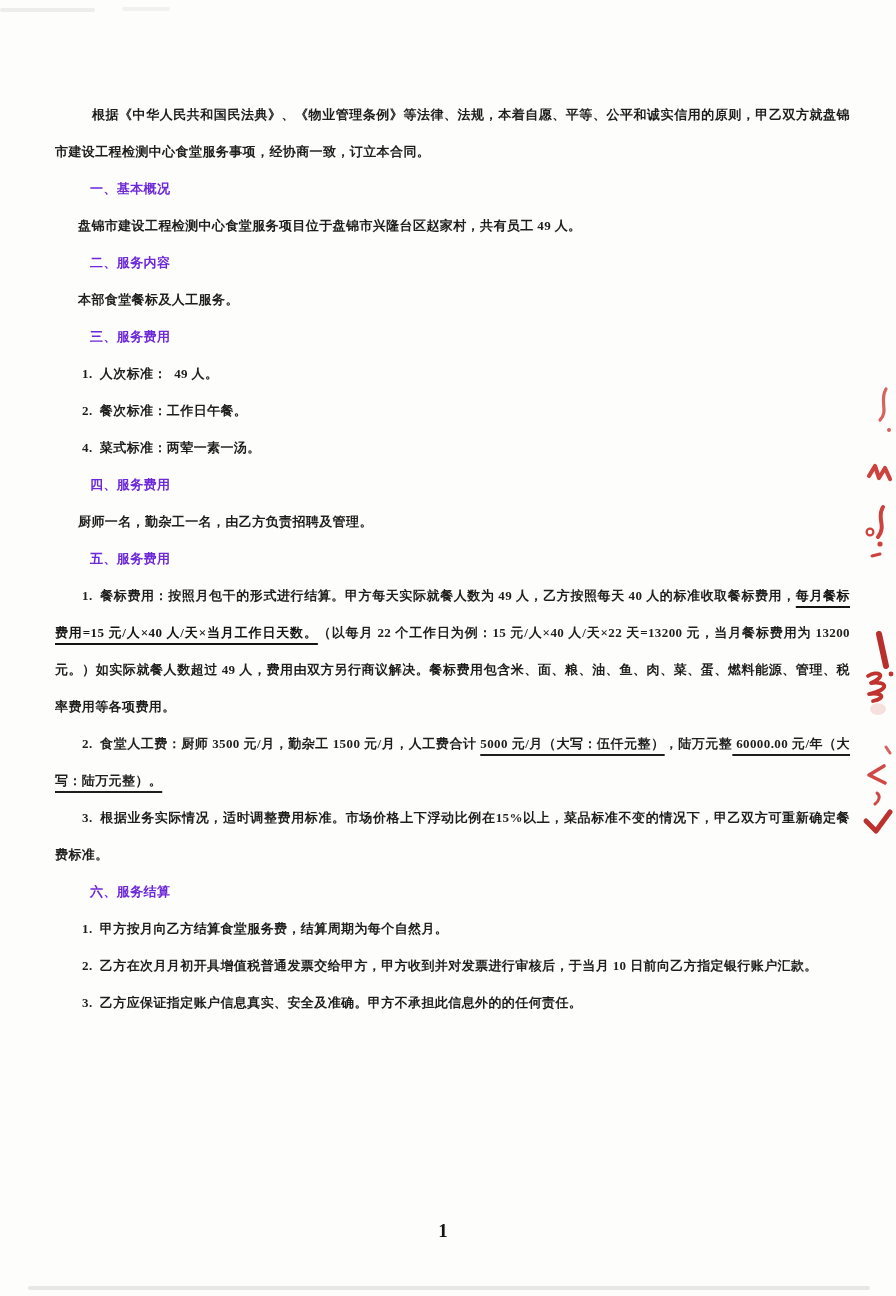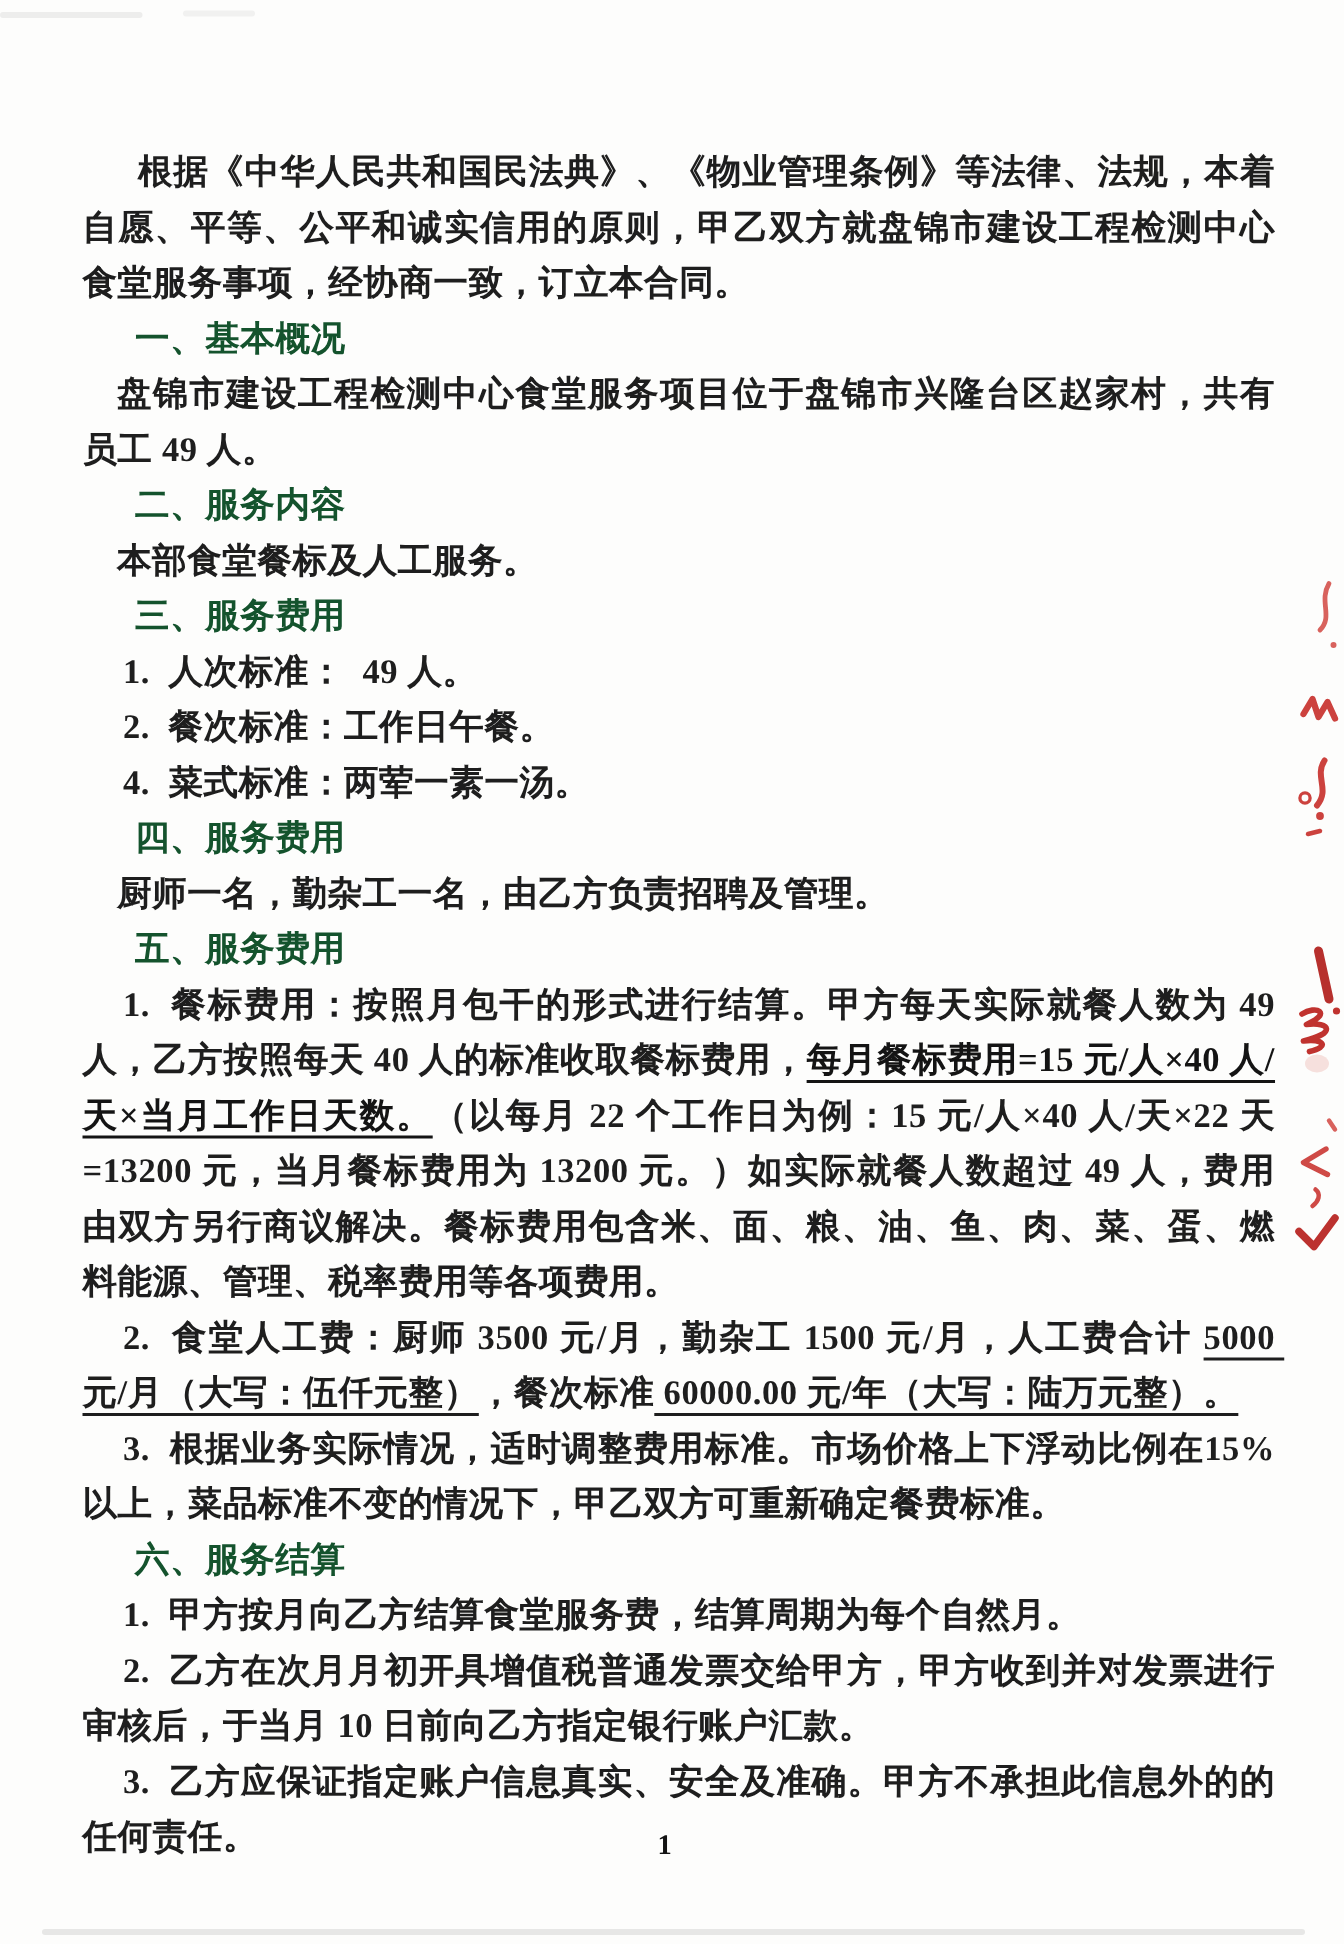--- a/index.html
+++ b/index.html
@@ -10,29 +10,29 @@
     overflow: hidden;
     font-family: "Liberation Serif", serif;
   }
   .doc {
     position: absolute;
     left: 55px; top: 96px;
     width: 795px;
   }
   .para {
     margin: 0;
-    font-size: 23px;
+    font-size: 13px;
     line-height: 37px;
     letter-spacing: 0.4px;
     color: #1e1e1e;
     font-weight: 600;
     white-space: pre-wrap;
     text-align: justify;
   }
-  .para.heading { font-weight: 900; text-indent: 35px; color: #14532d; }
+  .para.heading { font-weight: 900; text-indent: 35px; color: #6d28d9; }
   .para.indent2 { text-indent: 37px; }
   .para.body    { text-indent: 23px; }
   .para.item    { text-indent: 27px; }
   .u {
     text-decoration: underline;
     text-decoration-thickness: 2px;
     text-underline-offset: 6px;
   }
   .b { font-weight: 900; color: #141414; }
   .page-footer {
@@ -85,21 +85,21 @@
     <p class="para heading"><span>二、服务内容</span></p>
     <p class="para body"><span>本部食堂餐标及人工服务。</span></p>
     <p class="para heading"><span>三、服务费用</span></p>
     <p class="para item"><span>1.  人次标准：  49 人。</span></p>
     <p class="para item"><span>2.  餐次标准：工作日午餐。</span></p>
     <p class="para item"><span>4.  菜式标准：两荤一素一汤。</span></p>
     <p class="para heading"><span>四、服务费用</span></p>
     <p class="para body"><span>厨师一名，勤杂工一名，由乙方负责招聘及管理。</span></p>
     <p class="para heading"><span>五、服务费用</span></p>
     <p class="para item"><span>1.  餐标费用：按照月包干的形式进行结算。甲方每天实际就餐人数为 49 人，乙方按照每天 40 人的标准收取餐标费用，</span><span class="u b">每月餐标费用=15 元/人×40 人/天×当月工作日天数。</span><span>（以每月 22 个工作日为例：15 元/人×40 人/天×22 天=13200 元，当月餐标费用为 13200 元。）如实际就餐人数超过 49 人，费用由双方另行商议解决。餐标费用包含米、面、粮、油、鱼、肉、菜、蛋、燃料能源、管理、税率费用等各项费用。</span></p>
-    <p class="para item"><span>2.  食堂人工费：厨师 3500 元/月，勤杂工 1500 元/月，人工费合计 </span><span class="u">5000 元/月（大写：伍仟元整）</span><span>，餐次标准</span><span class="u"> 60000.00 元/年（大写：陆万元整）。</span></p>
+    <p class="para item"><span>2.  食堂人工费：厨师 3500 元/月，勤杂工 1500 元/月，人工费合计 </span><span class="u">5000 元/月（大写：伍仟元整）</span><span>，陆万元整</span><span class="u"> 60000.00 元/年（大写：陆万元整）。</span></p>
     <p class="para item"><span>3.  根据业务实际情况，适时调整费用标准。市场价格上下浮动比例在15%以上，菜品标准不变的情况下，甲乙双方可重新确定餐费标准。</span></p>
     <p class="para heading"><span>六、服务结算</span></p>
     <p class="para item"><span>1.  甲方按月向乙方结算食堂服务费，结算周期为每个自然月。</span></p>
     <p class="para item"><span>2.  乙方在次月月初开具增值税普通发票交给甲方，甲方收到并对发票进行审核后，于当月 10 日前向乙方指定银行账户汇款。</span></p>
     <p class="para item"><span>3.  乙方应保证指定账户信息真实、安全及准确。甲方不承担此信息外的的任何责任。</span></p>
   </div>
 
 <svg class="red-marks" viewBox="0 0 40 470" aria-hidden="true">
   <g fill="none" stroke="#d8625d" stroke-width="3.2" stroke-linecap="round">
     <path d="M30,14 C23,26 33,36 24,45"></path>

